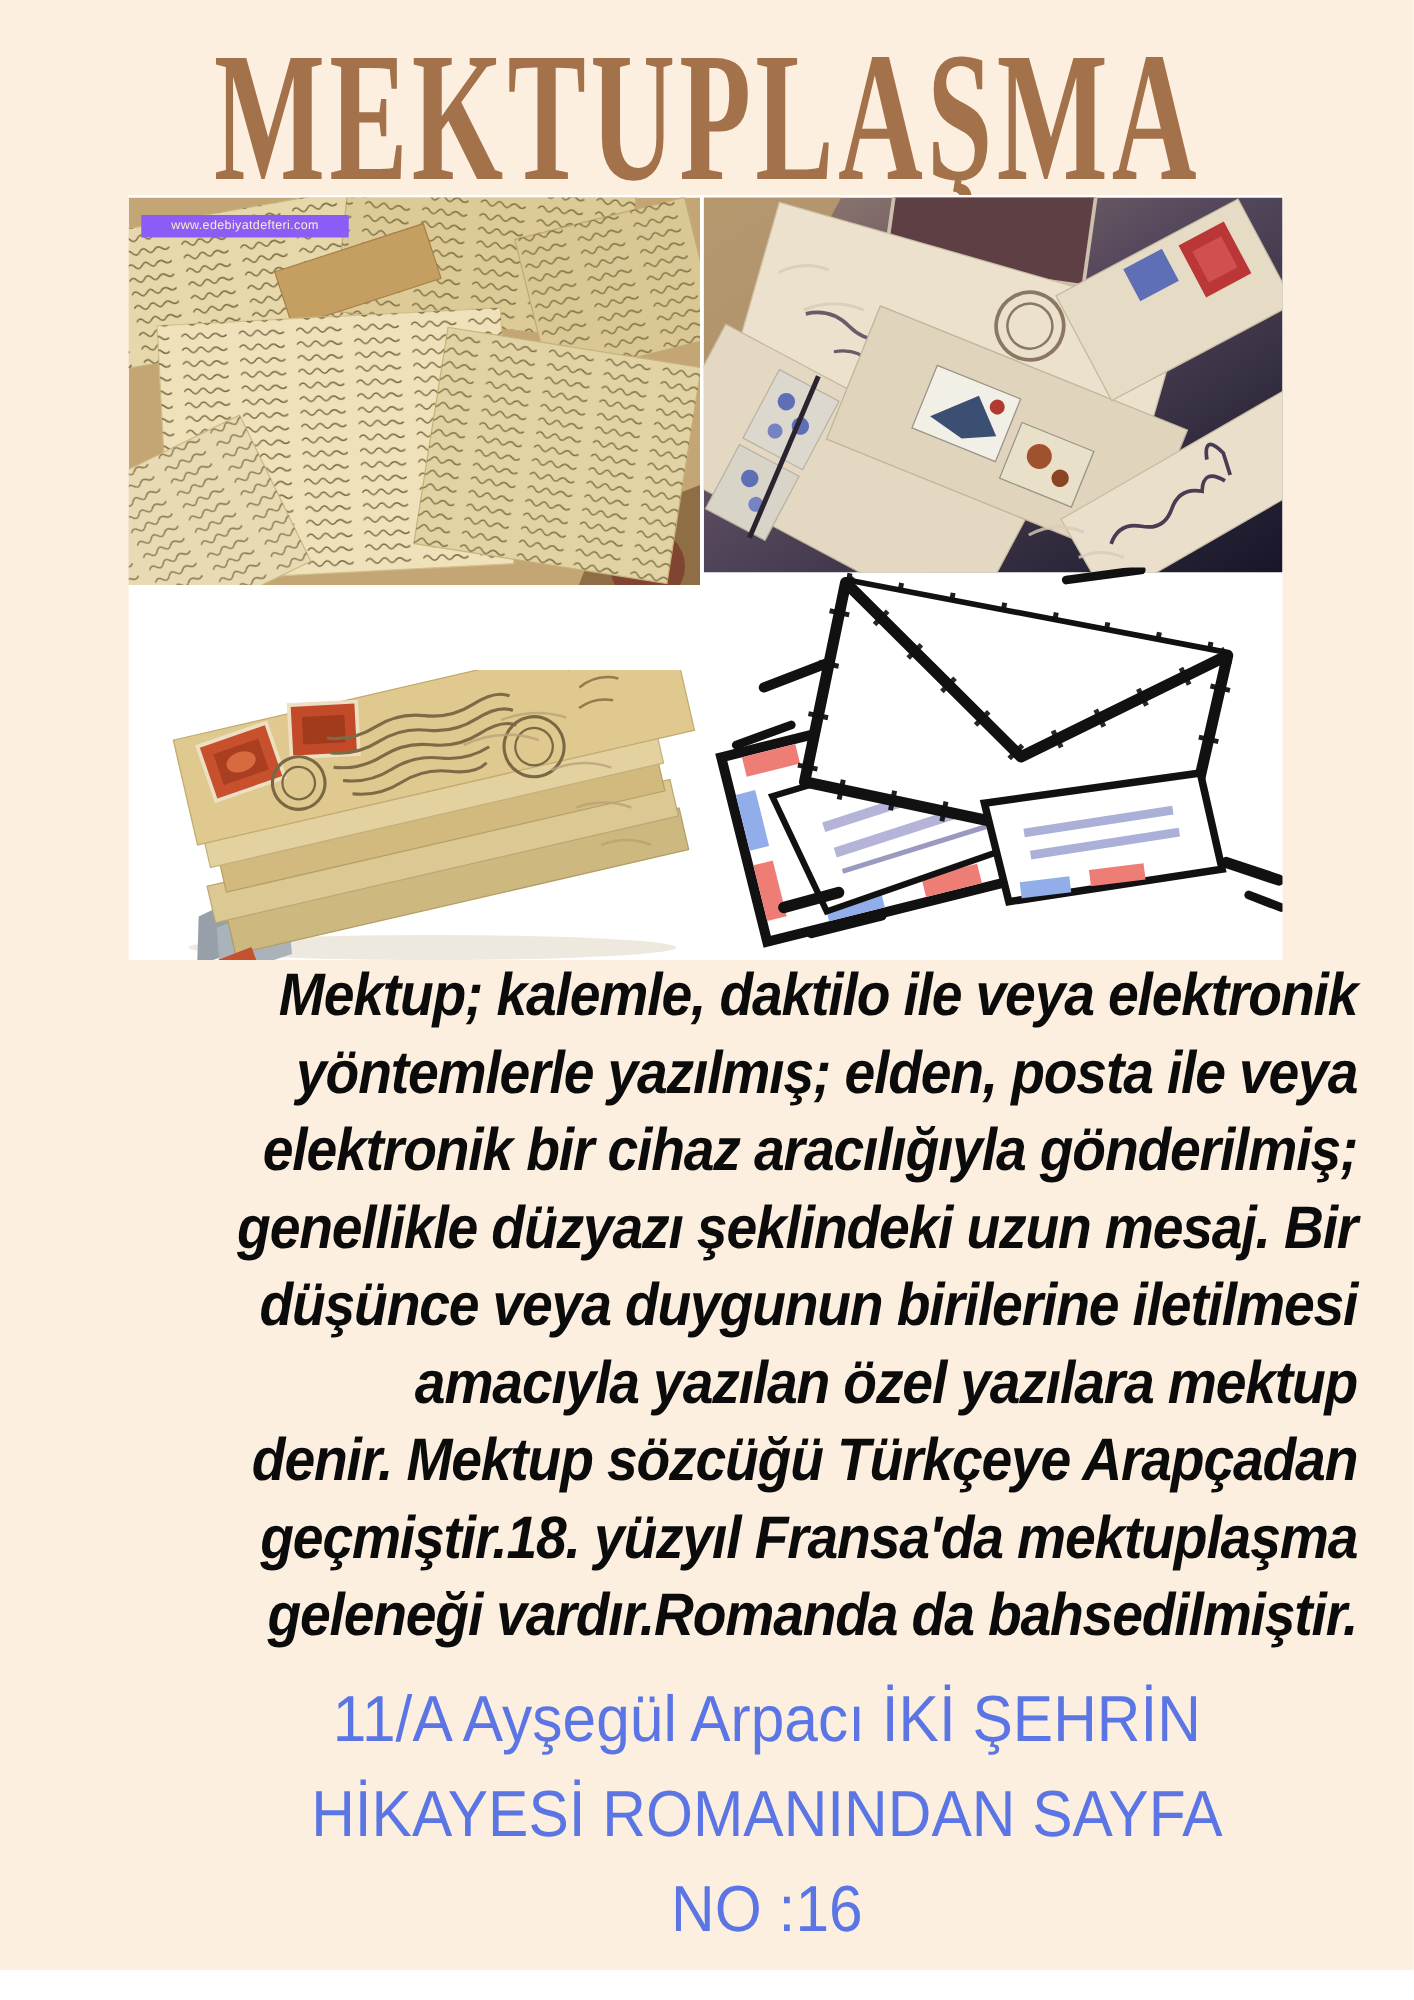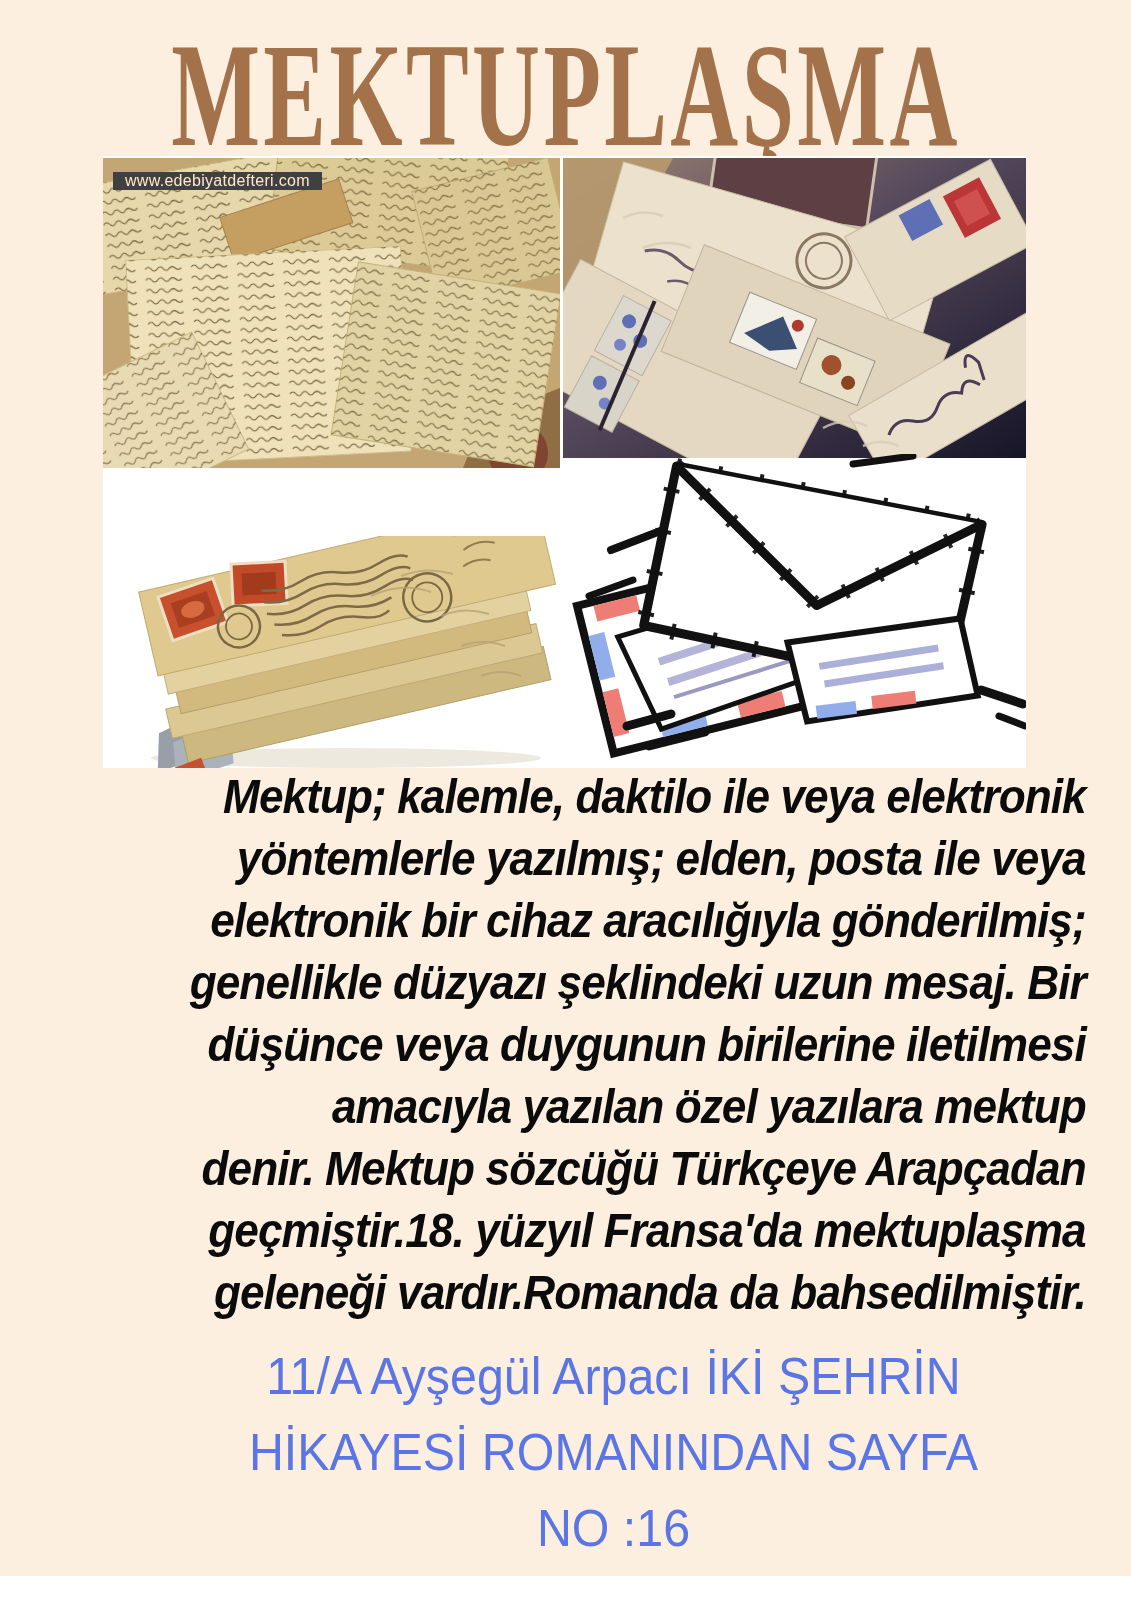--- a/index.html
+++ b/index.html
@@ -27,22 +27,22 @@
     position:absolute;left:103px;top:156px;width:923px;height:612px;
     background:#ffffff;
   }
   .photo-tl{position:absolute;left:0;top:2px;width:457px;height:310px;}
   .photo-tr{position:absolute;left:460px;top:2px;width:463px;height:300px;}
   .img-bl{position:absolute;left:28px;top:380px;width:460px;height:232px;}
   .img-br{position:absolute;left:450px;top:298px;width:473px;height:310px;}
   .photo-tl svg,.photo-tr svg,.img-bl svg,.img-br svg{display:block;width:100%;height:100%;}
   .watermark{
     position:absolute;left:10px;top:14px;
-    background:#404040;color:#ffe9c9;
-    font-size:16px;line-height:12px;padding:3px 12px;
+    background:#8b5cf6;color:#ffe9c9;
+    font-size:10px;line-height:12px;padding:3px 24px;
     letter-spacing:.3px;white-space:nowrap;
   }
   
   .para{position:absolute;left:0;top:766px;width:1131px;text-align:right;}
   .pline{
     font-weight:bold;font-style:italic;
     font-size:48px;line-height:62px;
     letter-spacing:-1px;
     color:#0b0b0b;
     transform:scaleX(0.92);

